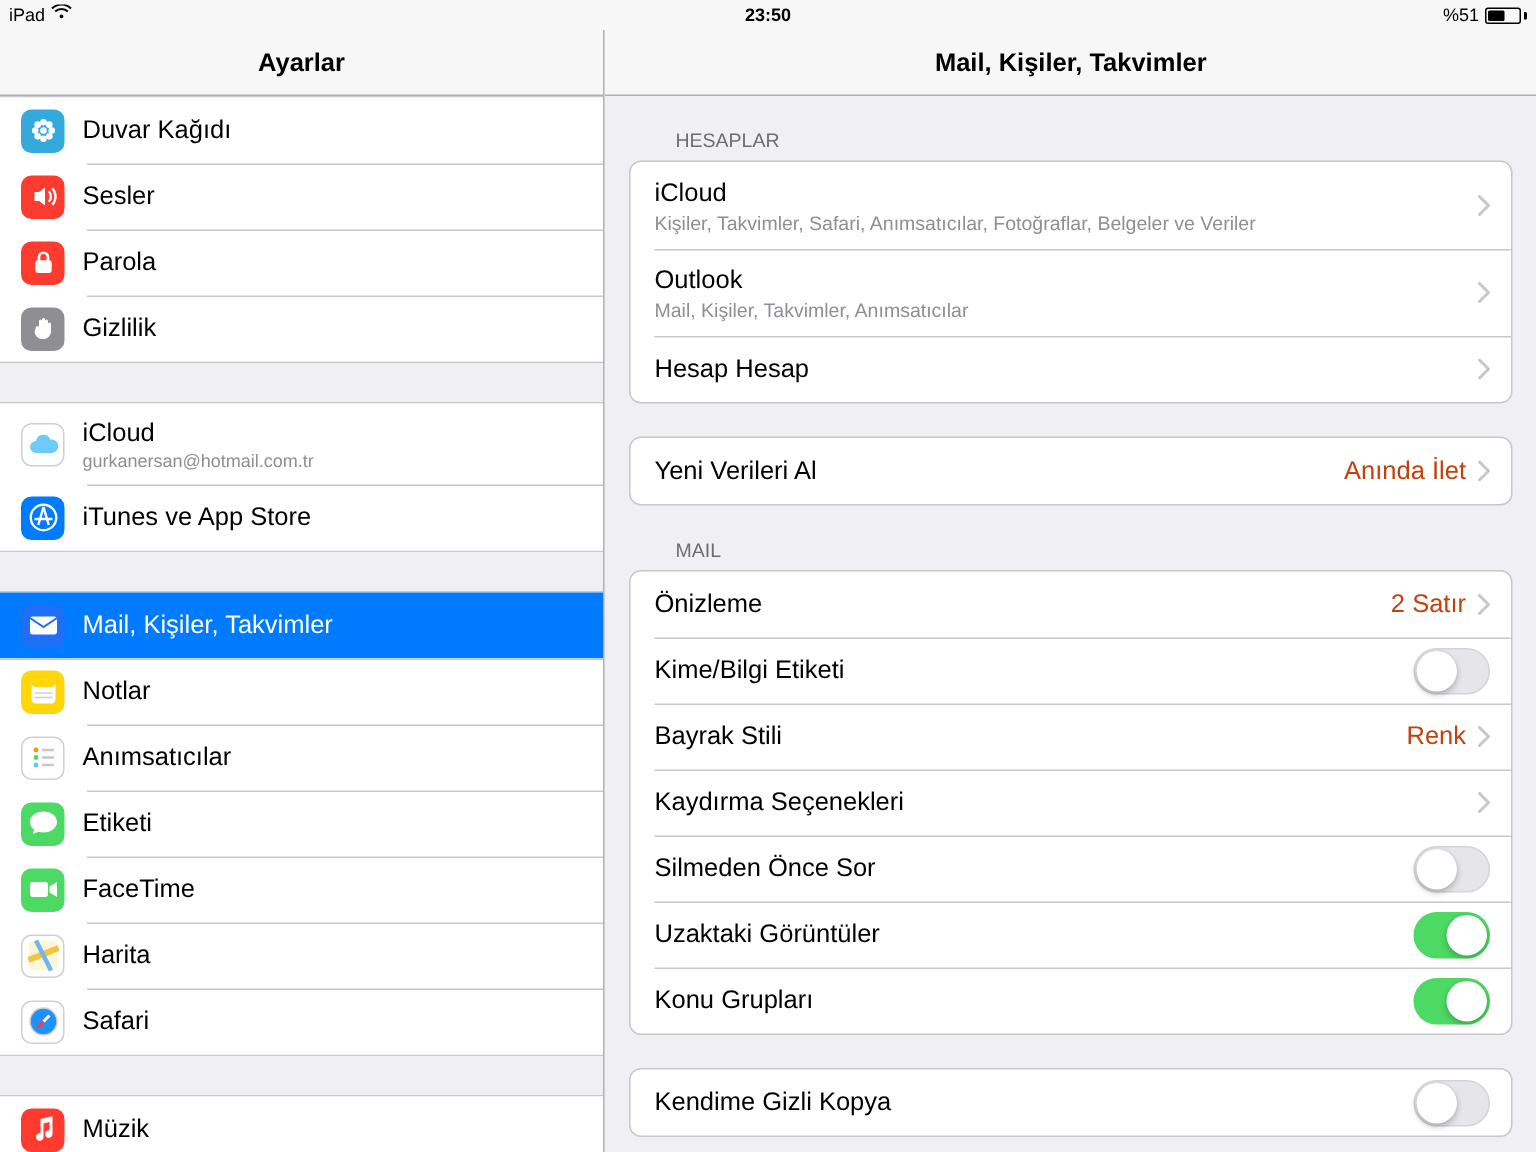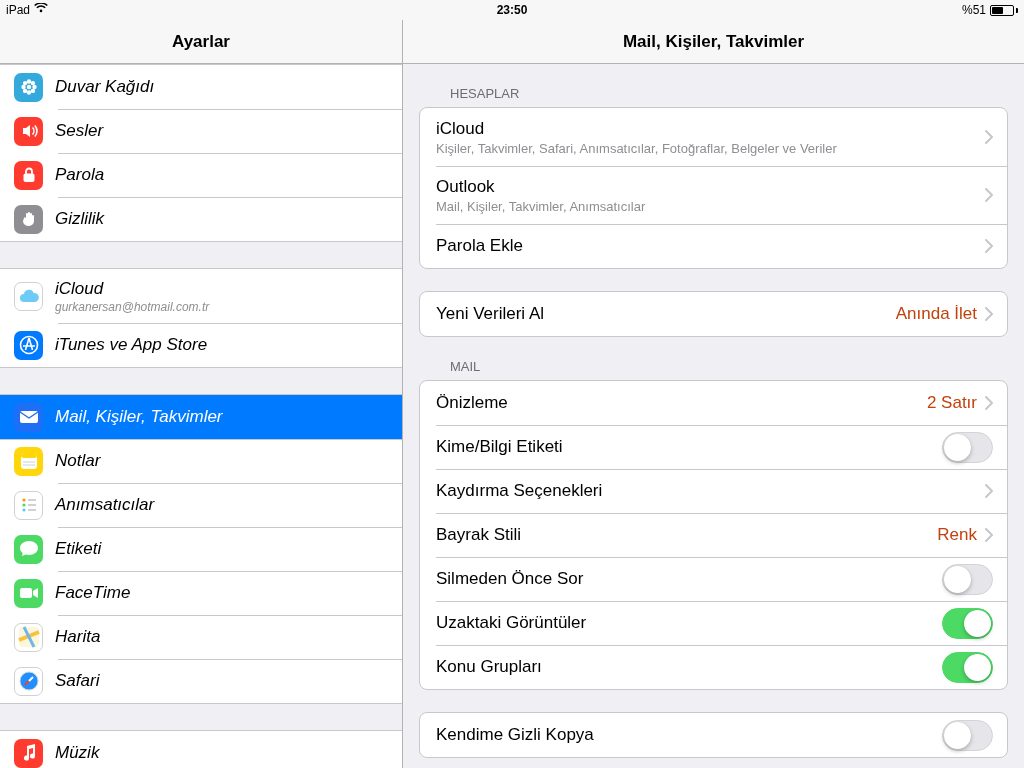--- a/index.html
+++ b/index.html
@@ -58,21 +58,20 @@
   .sidebar-scroll { flex:1; overflow:auto; }
   .group { background:#fff; border-top:1px solid #c8c7cc; border-bottom:1px solid #c8c7cc; }
   .group + .gap { height:26px; }
   .gap { height:26px; }
   .row {
     display:flex; align-items:center; gap:12px;
     padding:0 14px;
     min-height:44px;
     position:relative;
     background:#fff;
-    font-style:italic;
   }
   .row + .row::before {
     content:""; position:absolute; left:58px; right:0; top:0; height:1px; background:#c8c7cc;
   }
   .row.icon-inset + .row::before,
   .row + .row::before { left:58px; }
   .row.selected { background:#007aff; color:#fff; }
   .row.selected + .row::before { left:0; }
   .row .label { font-size:17px; }
   .row .sublabel { font-size:12px; color:#8e8e93; margin-top:1px; }
@@ -366,21 +365,21 @@
               <div class="dlabel">Outlook</div>
               <div class="dsub">Mail, Kişiler, Takvimler, Anımsatıcılar</div>
             </div>
             <div class="chevron">
               <svg width="8" height="14" viewBox="0 0 8 14">
                 <path d="M1 1l6 6-6 6" stroke="#c7c7cc" stroke-width="2" fill="none" stroke-linecap="round" stroke-linejoin="round"></path>
               </svg>
             </div>
           </div>
           <div class="drow">
-            <div class="dlabel">Parola Ekle</div>
+            <div class="dlabel">Hesap Hesap</div>
             <div class="chevron">
               <svg width="8" height="14" viewBox="0 0 8 14">
                 <path d="M1 1l6 6-6 6" stroke="#c7c7cc" stroke-width="2" fill="none" stroke-linecap="round" stroke-linejoin="round"></path>
               </svg>
             </div>
           </div>
         </div>
         <div class="dgroup single">
           <div class="drow">
             <div class="dlabel">Yeni Verileri Al</div>
@@ -403,30 +402,30 @@
               </svg>
             </div>
           </div>
           <div class="drow">
             <div class="dlabel">Kime/Bilgi Etiketi</div>
             <div class="toggle">
               <div class="knob"></div>
             </div>
           </div>
           <div class="drow">
-            <div class="dlabel">Kaydırma Seçenekleri</div>
-            <div class="chevron">
-              <svg width="8" height="14" viewBox="0 0 8 14">
-                <path d="M1 1l6 6-6 6" stroke="#c7c7cc" stroke-width="2" fill="none" stroke-linecap="round" stroke-linejoin="round"></path>
-              </svg>
-            </div>
-          </div>
-          <div class="drow">
             <div class="dlabel">Bayrak Stili</div>
             <div class="value">Renk</div>
+            <div class="chevron">
+              <svg width="8" height="14" viewBox="0 0 8 14">
+                <path d="M1 1l6 6-6 6" stroke="#c7c7cc" stroke-width="2" fill="none" stroke-linecap="round" stroke-linejoin="round"></path>
+              </svg>
+            </div>
+          </div>
+          <div class="drow">
+            <div class="dlabel">Kaydırma Seçenekleri</div>
             <div class="chevron">
               <svg width="8" height="14" viewBox="0 0 8 14">
                 <path d="M1 1l6 6-6 6" stroke="#c7c7cc" stroke-width="2" fill="none" stroke-linecap="round" stroke-linejoin="round"></path>
               </svg>
             </div>
           </div>
           <div class="drow">
             <div class="dlabel">Silmeden Önce Sor</div>
             <div class="toggle">
               <div class="knob"></div>

